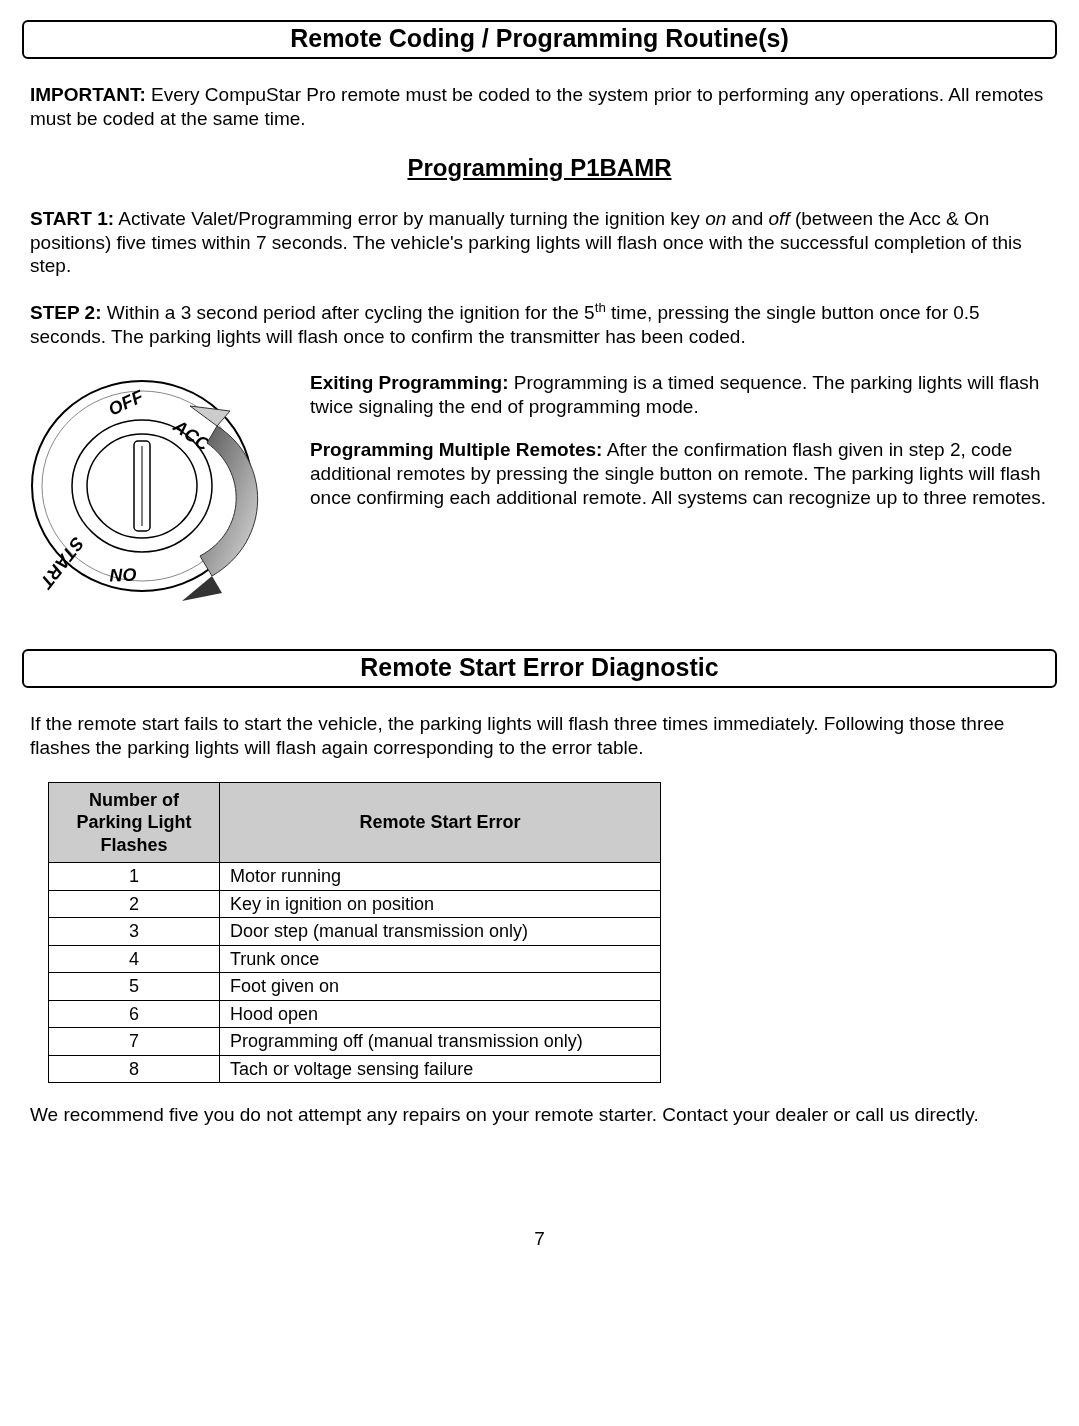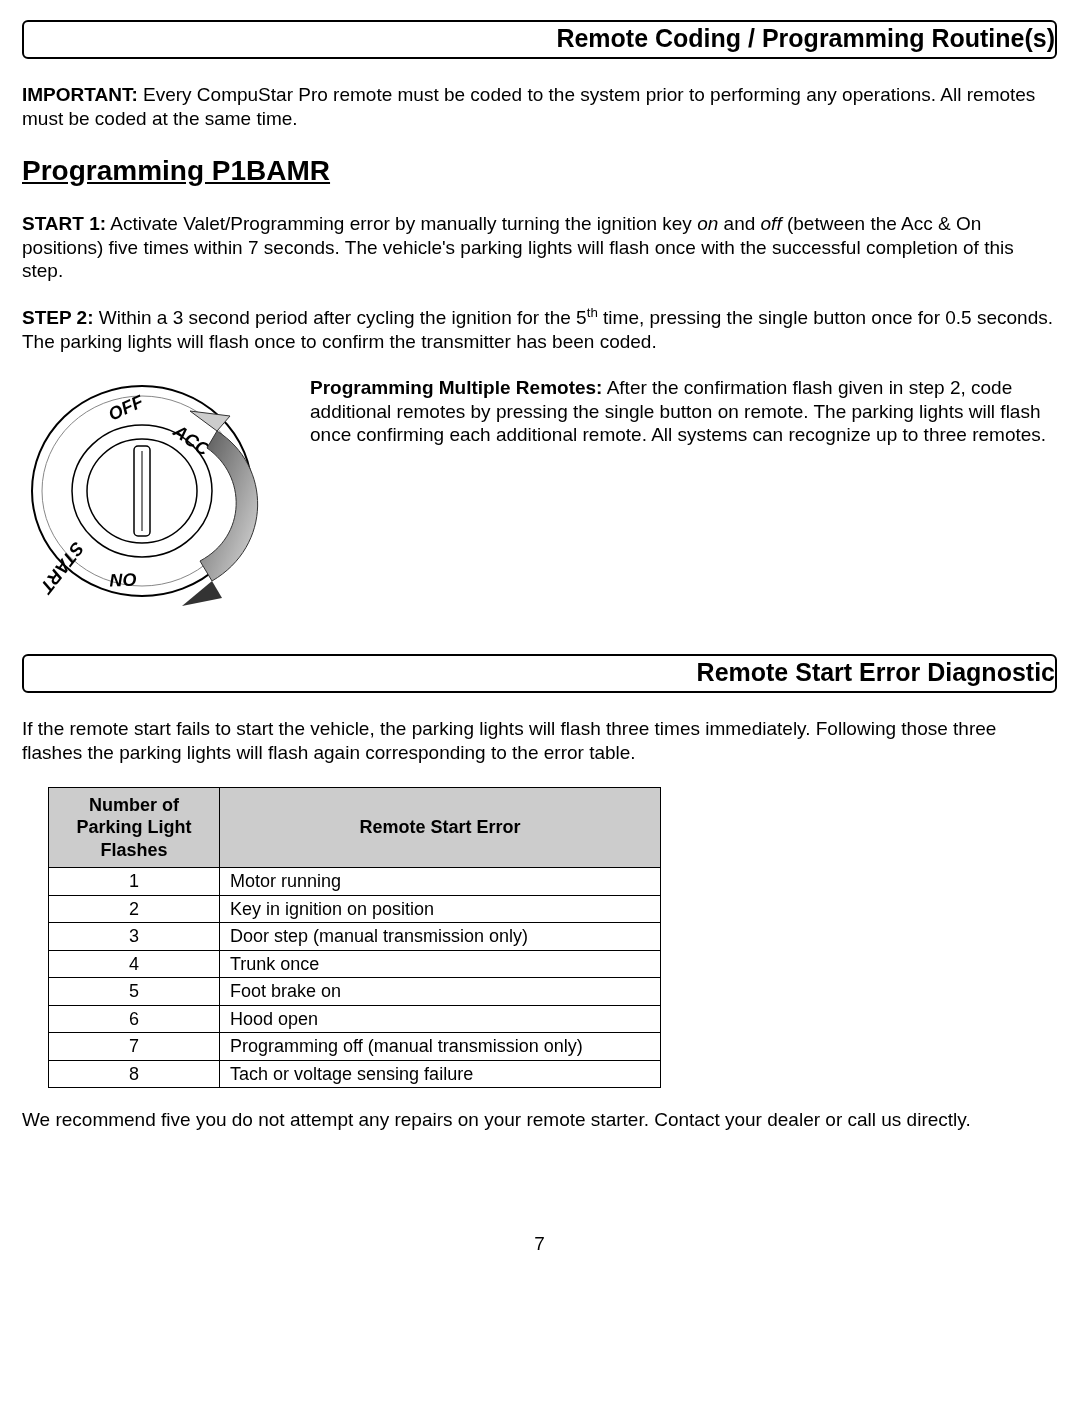--- a/index.html
+++ b/index.html
@@ -9,34 +9,35 @@
     background: #fff;
     margin: 0;
     padding: 20px 22px 20px 22px;
     width: 1079px;
     box-sizing: border-box;
     line-height: 1.25;
   }
   .section-title {
     border: 2px solid #000;
     border-radius: 6px;
-    text-align: right;
+    text-align: center;
     font-weight: bold;
     font-size: 25px;
     padding: 1px 0 3px 0;
     margin: 0 0 24px 0;
   }
   .para {
-    margin: 0 0 22px 0;
+    margin: 0 0 22px 8px;
   }
   .subtitle {
     font-weight: bold;
-    font-size: 28px;
+    font-size: 24px;
     text-decoration: underline;
     margin-bottom: 24px;
+    text-align: center;
   }
   .bold { font-weight: bold; }
   .italic { font-style: italic; }
   .sup { vertical-align: super; font-size: 0.7em; }
   .image-text-block {
     display: flex;
     align-items: flex-start;
     gap: 18px;
     margin-bottom: 28px;
   }
@@ -120,20 +121,23 @@
         <stop offset="0%" stop-color="#555"></stop>
         <stop offset="100%" stop-color="#ddd"></stop>
       </linearGradient>
     </defs>
     <path d="M 195 55 C 250 90, 250 170, 190 205 L 178 185 C 225 160, 225 100, 185 72 Z" fill="url(#arrowGrad)" stroke="#333" stroke-width="1"></path>
     <polygon points="190,205 160,230 200,222" fill="#333"></polygon>
     <polygon points="195,55 168,35 208,40" fill="#ccc" stroke="#333" stroke-width="1"></polygon>
   </svg>
   <div class="text-col">
     <p>
+      <span class="bold">Exiting Programming:</span><span> Programming is a timed sequence. The parking lights will flash twice signaling the end of programming mode.</span>
+    </p>
+    <p>
       <span class="bold">Programming Multiple Remotes:</span><span> After the confirmation flash given in step 2, code additional remotes by pressing the single button on remote. The parking lights will flash once confirming each additional remote. All systems can recognize up to three remotes.</span>
     </p>
   </div>
 </div>
 
 <div class="section-title">Remote Start Error Diagnostic</div>
 
 <p class="para">If the remote start fails to start the vehicle, the parking lights will flash three times immediately. Following those three flashes the parking lights will flash again corresponding to the error table.</p>
 
 <table class="error-table">
@@ -155,21 +159,21 @@
     <tr>
         <td class="num">3</td>
         <td class="err">Door step (manual transmission only)</td>
       </tr>
     <tr>
         <td class="num">4</td>
         <td class="err">Trunk once</td>
       </tr>
     <tr>
         <td class="num">5</td>
-        <td class="err">Foot brake on</td>
+        <td class="err">Foot given on</td>
       </tr>
     <tr>
         <td class="num">6</td>
         <td class="err">Hood open</td>
       </tr>
     <tr>
         <td class="num">7</td>
         <td class="err">Programming off (manual transmission only)</td>
       </tr>
     <tr>

